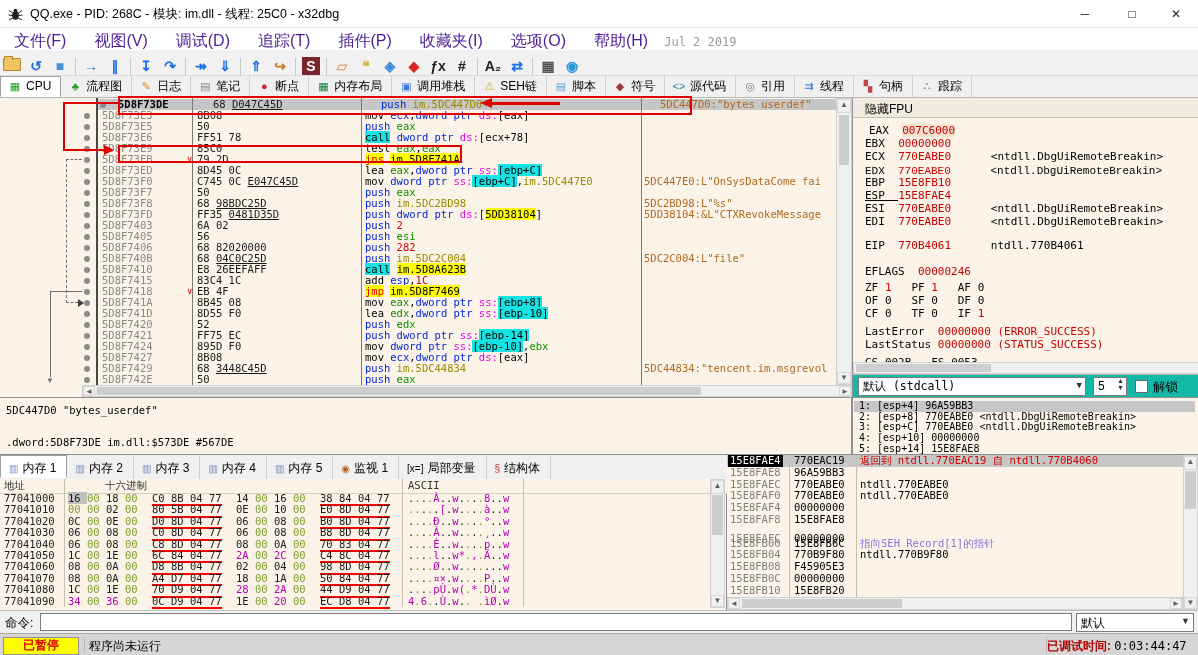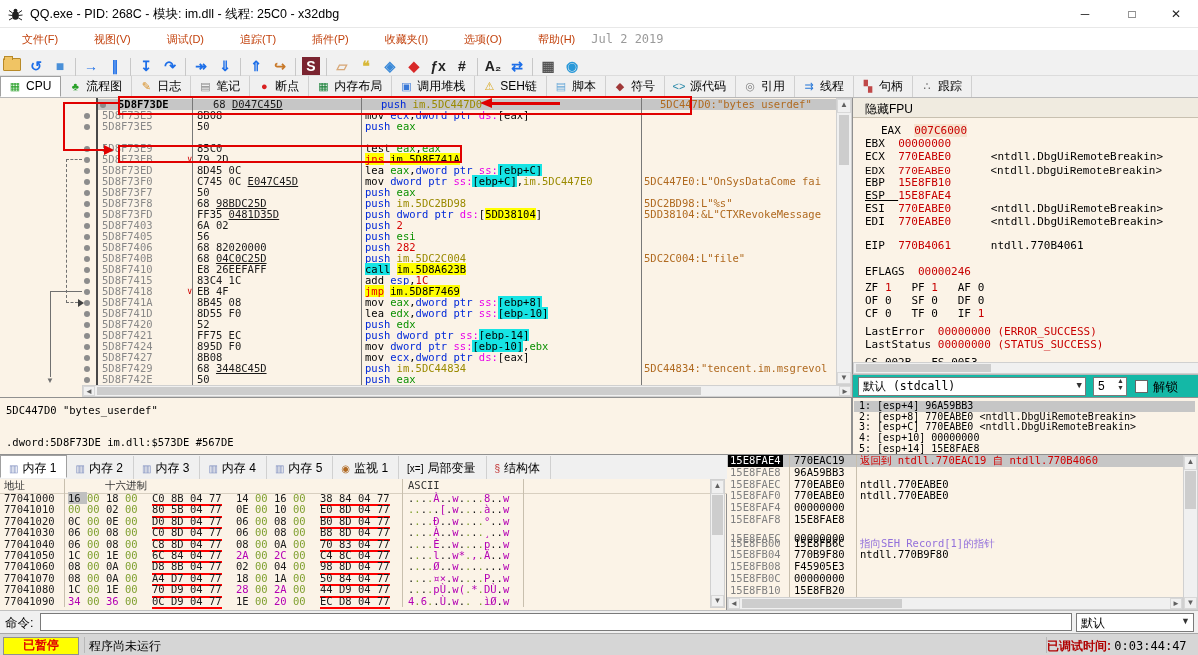--- a/index.html
+++ b/index.html
@@ -5,21 +5,21 @@
   html,body{margin:0;padding:0}
   body{width:1198px;height:655px;position:relative;background:#f0f0f0;
        font-family:"Liberation Sans",sans-serif;overflow:hidden}
   .abs{position:absolute;box-sizing:border-box}
   .m{font-family:"DejaVu Sans Mono",monospace}
   
   #titlebar{left:0;top:0;width:1198px;height:28px;background:#fff;border-bottom:1px solid #e8e8e8}
   #title-text{left:30px;top:6px;font-size:12.5px;color:#000}
   .winbtn{top:0;width:44px;height:28px;text-align:center;line-height:28px;font-size:12px;color:#222;cursor:default}
   #menubar{left:0;top:28px;width:1198px;height:22px;background:#fff}
-  .menu-item{display:inline-block;padding:3px 14px 0 22px;font-size:11px;color:#c2410c;height:22px;box-sizing:border-box}
+  .menu-item{display:inline-block;padding:3px 14px 0 14px;font-size:16px;color:#4c1d95;height:22px;box-sizing:border-box}
   #menu-date{display:inline-block;padding:4px 6px 0 2px;font-size:12px;color:#9a9a9a;font-family:"DejaVu Sans Mono",monospace}
   #toolbar{left:0;top:50px;width:1198px;height:26px;background:#f1f1f1;border-bottom:1px solid #dcdcdc}
   .tbtn{display:inline-block;width:24px;height:22px;margin-top:2px;text-align:center;line-height:22px;font-size:14px;font-weight:bold}
   .tsep{display:inline-block;width:1px;height:18px;background:#c8c8c8;margin:0 3px;vertical-align:middle}
   #tabbar{left:0;top:76px;width:1198px;height:22px;background:#f0f0f0;border-bottom:1px solid #b8b8b8}
   .tab{display:inline-block;height:21px;padding:2px 9px 0 7px;font-size:12px;color:#000;border-right:1px solid #d0d0d0;box-sizing:border-box;background:#f0f0f0}
   .tab.active{background:#fff;border:1px solid #a0a0a0;border-bottom:1px solid #fff}
   .tab .ticon{display:inline-block;width:14px;font-size:11px;margin-right:4px;text-align:center}
   
   #disasm{left:0;top:98px;width:852px;height:299px;background:#fbf3e7;border-right:1px solid #909090}
@@ -129,20 +129,21 @@
 
 <div id="menubar" class="abs"><span class="menu-item">文件(F)</span><span class="menu-item">视图(V)</span><span class="menu-item">调试(D)</span><span class="menu-item">追踪(T)</span><span class="menu-item">插件(P)</span><span class="menu-item">收藏夹(I)</span><span class="menu-item">选项(O)</span><span class="menu-item">帮助(H)</span><span id="menu-date">Jul 2 2019</span></div>
 <div id="toolbar" class="abs"><span class="tbtn"><span class="folder"></span></span><span class="tbtn" style="color: rgb(28, 110, 232);">↺</span><span class="tbtn" style="color: rgb(74, 144, 216);">■</span><span class="tsep"></span><span class="tbtn" style="color: rgb(28, 110, 232);">→</span><span class="tbtn" style="color: rgb(28, 110, 232);">∥</span><span class="tsep"></span><span class="tbtn" style="color: rgb(28, 110, 232);">↧</span><span class="tbtn" style="color: rgb(28, 110, 232);">↷</span><span class="tsep"></span><span class="tbtn" style="color: rgb(28, 110, 232);">↠</span><span class="tbtn" style="color: rgb(28, 110, 232);">⇓</span><span class="tsep"></span><span class="tbtn" style="color: rgb(28, 110, 232);">⇑</span><span class="tbtn" style="color: rgb(200, 120, 40);">↪</span><span class="tsep"></span><span class="tbtn" style="color: rgb(255, 255, 255); background: rgb(122, 36, 48); width: 18px; height: 18px; line-height: 18px; margin: 4px 3px 0px;">S</span><span class="tsep"></span><span class="tbtn" style="color: rgb(216, 168, 120);">▱</span><span class="tbtn" style="color: rgb(216, 184, 56);">❝</span><span class="tbtn" style="color: rgb(56, 136, 216);">◈</span><span class="tbtn" style="color: rgb(216, 40, 40);">◆</span><span class="tbtn" style="color: rgb(34, 34, 34);">ƒx</span><span class="tbtn" style="color: rgb(34, 34, 34);">#</span><span class="tsep"></span><span class="tbtn" style="color: rgb(34, 34, 34);">A₂</span><span class="tbtn" style="color: rgb(28, 110, 232);">⇄</span><span class="tsep"></span><span class="tbtn" style="color: rgb(85, 85, 85);">▦</span><span class="tbtn" style="color: rgb(40, 152, 216);">◉</span></div>
 <div id="tabbar" class="abs"><span class="tab active"><span class="ticon" style="color: rgb(40, 160, 40);">▦</span><span>CPU</span></span><span class="tab"><span class="ticon" style="color: rgb(40, 160, 40);">♣</span><span>流程图</span></span><span class="tab"><span class="ticon" style="color: rgb(216, 144, 40);">✎</span><span>日志</span></span><span class="tab"><span class="ticon" style="color: rgb(136, 136, 136);">▤</span><span>笔记</span></span><span class="tab"><span class="ticon" style="color: rgb(216, 32, 32);">●</span><span>断点</span></span><span class="tab"><span class="ticon" style="color: rgb(24, 128, 56);">▦</span><span>内存布局</span></span><span class="tab"><span class="ticon" style="color: rgb(56, 120, 216);">▣</span><span>调用堆栈</span></span><span class="tab"><span class="ticon" style="color: rgb(216, 168, 32);">⚠</span><span>SEH链</span></span><span class="tab"><span class="ticon" style="color: rgb(104, 168, 216);">▤</span><span>脚本</span></span><span class="tab"><span class="ticon" style="color: rgb(160, 56, 56);">◆</span><span>符号</span></span><span class="tab"><span class="ticon" style="color: rgb(40, 136, 168);">&lt;&gt;</span><span>源代码</span></span><span class="tab"><span class="ticon" style="color: rgb(120, 120, 120);">◎</span><span>引用</span></span><span class="tab"><span class="ticon" style="color: rgb(40, 120, 216);">⇉</span><span>线程</span></span><span class="tab"><span class="ticon" style="color: rgb(192, 72, 72);">▚</span><span>句柄</span></span><span class="tab"><span class="ticon" style="color: rgb(96, 96, 96);">∴</span><span>跟踪</span></span></div>
 
 <div id="disasm" class="abs">
     <div class="selbg" style="top: 1px;"></div>
     <div class="drow m sel" style="top: 1px; margin-left: 16px;"><span class="dot" style="top: 2.5px;"></span><span class="addr">5D8F73DE</span><span class="bytes"><span>68 </span><span class="u">D047C45D</span></span><span class="instr"><span class="t-b">push </span><span class="t-o">im.5DC447D0</span></span><span class="cmt">5DC447D0:"bytes_userdef"</span></div>
     <div class="drow m" style="top: 12px;"><span class="dot" style="top: 2.5px;"></span><span class="addr">5D8F73E3</span><span class="bytes"><span>8B08</span></span><span class="instr"><span>mov </span><span class="t-b">ecx</span><span>,</span><span class="t-b">dword ptr </span><span class="t-m">ds:</span><span>[eax]</span></span></div>
     <div class="drow m" style="top: 23px;"><span class="dot" style="top: 2.5px;"></span><span class="addr">5D8F73E5</span><span class="bytes"><span>50</span></span><span class="instr"><span class="t-b">push </span><span class="t-g">eax</span></span></div>
+    <div class="drow m" style="top: 34px;"><span class="dot" style="top: 2.5px;"></span><span class="addr">5D8F73E6</span><span class="bytes"><span>FF51 78</span></span><span class="instr"><span class="t-call">call</span><span> </span><span class="t-b">dword ptr </span><span class="t-m">ds:</span><span>[ecx+78]</span></span></div>
     <div class="drow m" style="top: 45px;"><span class="dot" style="top: 2.5px;"></span><span class="addr">5D8F73E9</span><span class="bytes"><span>85C0</span></span><span class="instr"><span>test </span><span class="t-g">eax</span><span>,</span><span class="t-g">eax</span></span></div>
     <div class="drow m" style="top: 56px;"><span class="dot" style="top: 2.5px;"></span><span class="addr">5D8F73EB</span><span class="bytes"><span>79 2D</span></span><span class="jmark">∨</span><span class="instr"><span class="t-j">jns</span><span> </span><span class="t-jt">im.5D8F741A</span></span></div>
     <div class="drow m" style="top: 67px;"><span class="dot" style="top: 2.5px;"></span><span class="addr">5D8F73ED</span><span class="bytes"><span>8D45 0C</span></span><span class="instr"><span>lea </span><span class="t-g">eax</span><span>,</span><span class="t-b">dword ptr </span><span class="t-m">ss:</span><span class="t-s">[ebp+C]</span></span></div>
     <div class="drow m" style="top: 78px;"><span class="dot" style="top: 2.5px;"></span><span class="addr">5D8F73F0</span><span class="bytes"><span>C745 0C </span><span class="u">E047C45D</span></span><span class="instr"><span>mov </span><span class="t-b">dword ptr </span><span class="t-m">ss:</span><span class="t-s">[ebp+C]</span><span>,</span><span class="t-o">im.5DC447E0</span></span><span class="cmt">5DC447E0:L"OnSysDataCome fai</span></div>
     <div class="drow m" style="top: 89px;"><span class="dot" style="top: 2.5px;"></span><span class="addr">5D8F73F7</span><span class="bytes"><span>50</span></span><span class="instr"><span class="t-b">push </span><span class="t-g">eax</span></span></div>
     <div class="drow m" style="top: 100px;"><span class="dot" style="top: 2.5px;"></span><span class="addr">5D8F73F8</span><span class="bytes"><span>68 </span><span class="u">98BDC25D</span></span><span class="instr"><span class="t-b">push </span><span class="t-o">im.5DC2BD98</span></span><span class="cmt">5DC2BD98:L"%s"</span></div>
     <div class="drow m" style="top: 111px;"><span class="dot" style="top: 2.5px;"></span><span class="addr">5D8F73FD</span><span class="bytes"><span>FF35 </span><span class="u">0481D35D</span></span><span class="instr"><span class="t-b">push </span><span class="t-b">dword ptr </span><span class="t-m">ds:</span><span>[</span><span class="t-y">5DD38104</span><span>]</span></span><span class="cmt">5DD38104:&amp;L"CTXRevokeMessage</span></div>
     <div class="drow m" style="top: 122px;"><span class="dot" style="top: 2.5px;"></span><span class="addr">5D8F7403</span><span class="bytes"><span>6A 02</span></span><span class="instr"><span class="t-b">push </span><span class="t-n">2</span></span></div>
     <div class="drow m" style="top: 133px;"><span class="dot" style="top: 2.5px;"></span><span class="addr">5D8F7405</span><span class="bytes"><span>56</span></span><span class="instr"><span class="t-b">push </span><span class="t-g">esi</span></span></div>
     <div class="drow m" style="top: 144px;"><span class="dot" style="top: 2.5px;"></span><span class="addr">5D8F7406</span><span class="bytes"><span>68 82020000</span></span><span class="instr"><span class="t-b">push </span><span class="t-n">282</span></span></div>
@@ -176,21 +177,21 @@
     </div>
     <div class="abs sb" style="left: 82px; top: 287px; width: 770px; height: 12px;">
       <div class="sb-btn abs" style="left:0;top:0;width:12px;height:10px">◄</div>
       <div class="sb-thumb abs" style="left:14px;top:1px;width:604px;height:8px"></div>
       <div class="sb-btn abs" style="right:0;top:0;width:12px;height:10px">►</div>
     </div>
   </div>
 
 <div id="regs" class="abs">
   <div id="regs-header">隐藏FPU</div>
-<div class="rline m" style="top: 26px; left: 28px;"><span class="rname">EAX  </span><span class="rval" id="eax-val">007C6000</span></div>
+<div class="rline m" style="top: 26px; left: 16px;"><span class="rname">EAX  </span><span class="rval" id="eax-val">007C6000</span></div>
     <div class="rline m" style="top: 39px; left: 12px;"><span class="rname">EBX  </span><span class="rval">00000000</span></div>
     <div class="rline m" style="top: 52px; left: 12px;"><span class="rname">ECX  </span><span class="rval">770EABE0</span><span class="rcmt">      &lt;ntdll.DbgUiRemoteBreakin&gt;</span></div>
     <div class="rline m" style="top: 67px; left: 12px; font-family: Liberation Mono, monospace;"><span class="rname">EDX  </span><span class="rval">770EABE0</span><span class="rcmt">      &lt;ntdll.DbgUiRemoteBreakin&gt;</span></div>
     <div class="rline m" style="top: 78px; left: 12px;"><span class="rname">EBP  </span><span class="rval">15E8FB10</span></div>
     <div class="rline m" style="top: 91px; left: 12px;"><span class="rname" id="esp-name">ESP  </span><span class="rval">15E8FAE4</span></div>
     <div class="rline m" style="top: 104px; left: 12px;"><span class="rname">ESI  </span><span class="rval">770EABE0</span><span class="rcmt">      &lt;ntdll.DbgUiRemoteBreakin&gt;</span></div>
     <div class="rline m" style="top: 117px; left: 12px;"><span class="rname">EDI  </span><span class="rval">770EABE0</span><span class="rcmt">      &lt;ntdll.DbgUiRemoteBreakin&gt;</span></div>
     <div class="rline m" style="top: 141px; left: 12px;"><span class="rname">EIP  </span><span class="rval">770B4061</span><span class="rcmt">      ntdll.770B4061</span></div>
     <div class="rline m" style="top: 167px; left: 12px;"><span class="rname">EFLAGS  </span><span class="rval">00000246</span></div>
     <div class="rline m" style="top: 183px; left: 12px;"><span class="rname">ZF </span><span class="f1">1</span>   <span class="rname">PF </span><span class="f1">1</span>   <span class="rname">AF </span><span class="f0">0</span></div>

